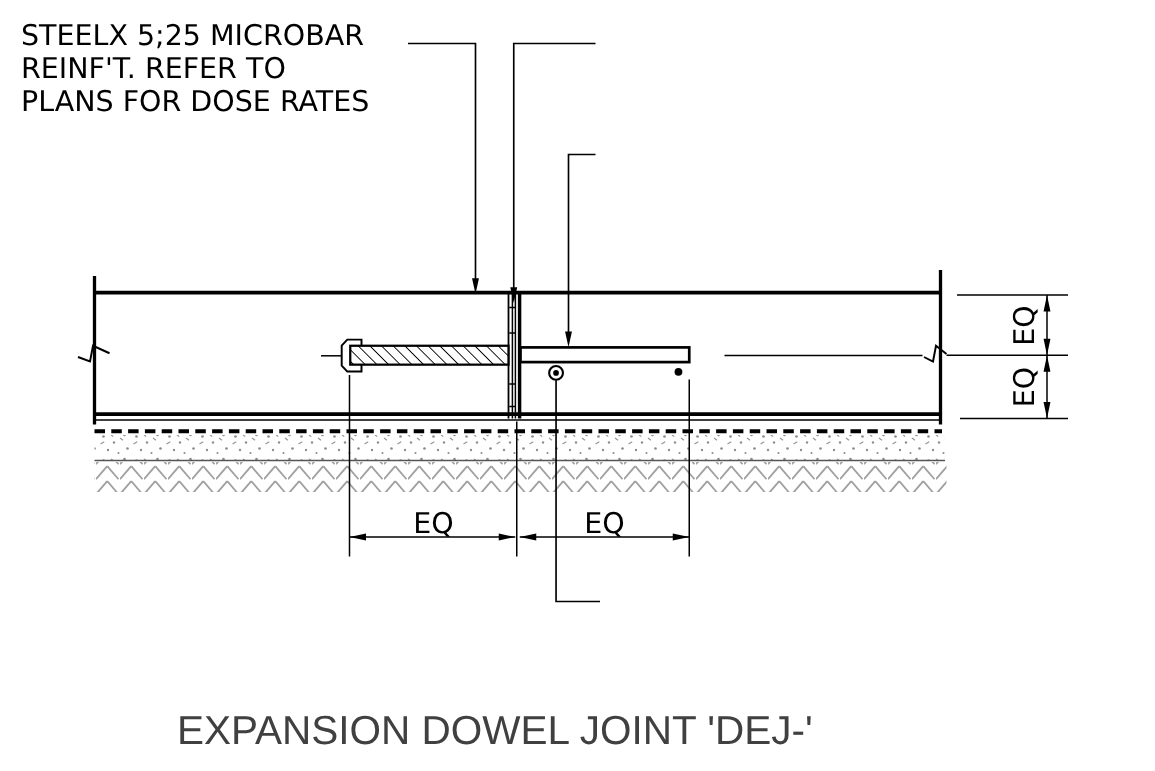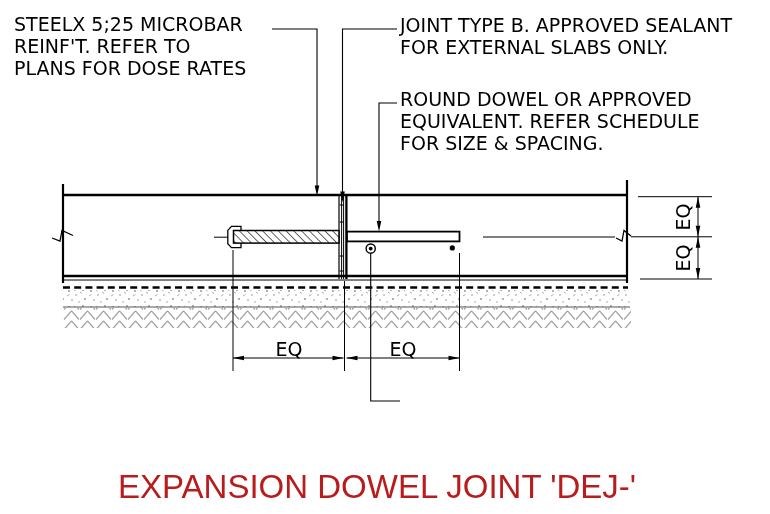--- a/index.html
+++ b/index.html
@@ -11,21 +11,21 @@
   .note{
     position:absolute;font-size:19px;line-height:22px;white-space:pre-line;
     letter-spacing:0px;color:#000;
   }
   .dimlabel{
     position:absolute;font-size:19px;line-height:22px;color:#000;text-align:center;
   }
   .dimlabel.vertical{transform:rotate(-90deg);transform-origin:center center;}
   #title{
     position:absolute;left:118px;top:472px;width:460px;
-    font-family:"Liberation Sans",sans-serif;font-size:33px;line-height:30px;color:#b91c1c;
+    font-family:"Liberation Sans",sans-serif;font-size:27px;line-height:30px;color:#404040;
     white-space:nowrap;
   }
 </style>
 </head>
 <body>
 
 <div id="canvas">
 
   <svg id="linework" width="770" height="514" viewBox="0 0 770 514" xmlns="http://www.w3.org/2000/svg">
     <defs>
@@ -137,26 +137,21 @@
       <polygon points="698,236.8 695.7,225.8 700.3,225.8" stroke="none"></polygon>
       <polygon points="698,236.8 695.7,247.8 700.3,247.8" stroke="none"></polygon>
       <polygon points="698,279 695.7,268 700.3,268" stroke="none"></polygon>
     </g>
   </svg>
 
   <div class="note" style="left:14px;top:13px;width:280px;">STEELX 5;25 MICROBAR
 REINF'T. REFER TO
 PLANS FOR DOSE RATES</div>
 
-  <div class="note" style="left:400px;top:14px;width:368px;">JOINT TYPE B. APPROVED SEALANT
-FOR EXTERNAL SLABS ONLY.</div>
 
-  <div class="note" style="left:400px;top:88px;width:330px;">ROUND DOWEL OR APPROVED
-EQUIVALENT. REFER SCHEDULE
-FOR SIZE &amp; SPACING.</div>
 
 
   <div class="dimlabel" style="left:275px;top:338px;width:28px;">EQ</div>
 
   <div class="dimlabel" style="left:389px;top:338px;width:28px;">EQ</div>
 
   <div class="dimlabel vertical" style="left:661px;top:206px;width:44px;height:22px;">EQ</div>
 
   <div class="dimlabel vertical" style="left:661px;top:247px;width:44px;height:22px;">EQ</div>
 

